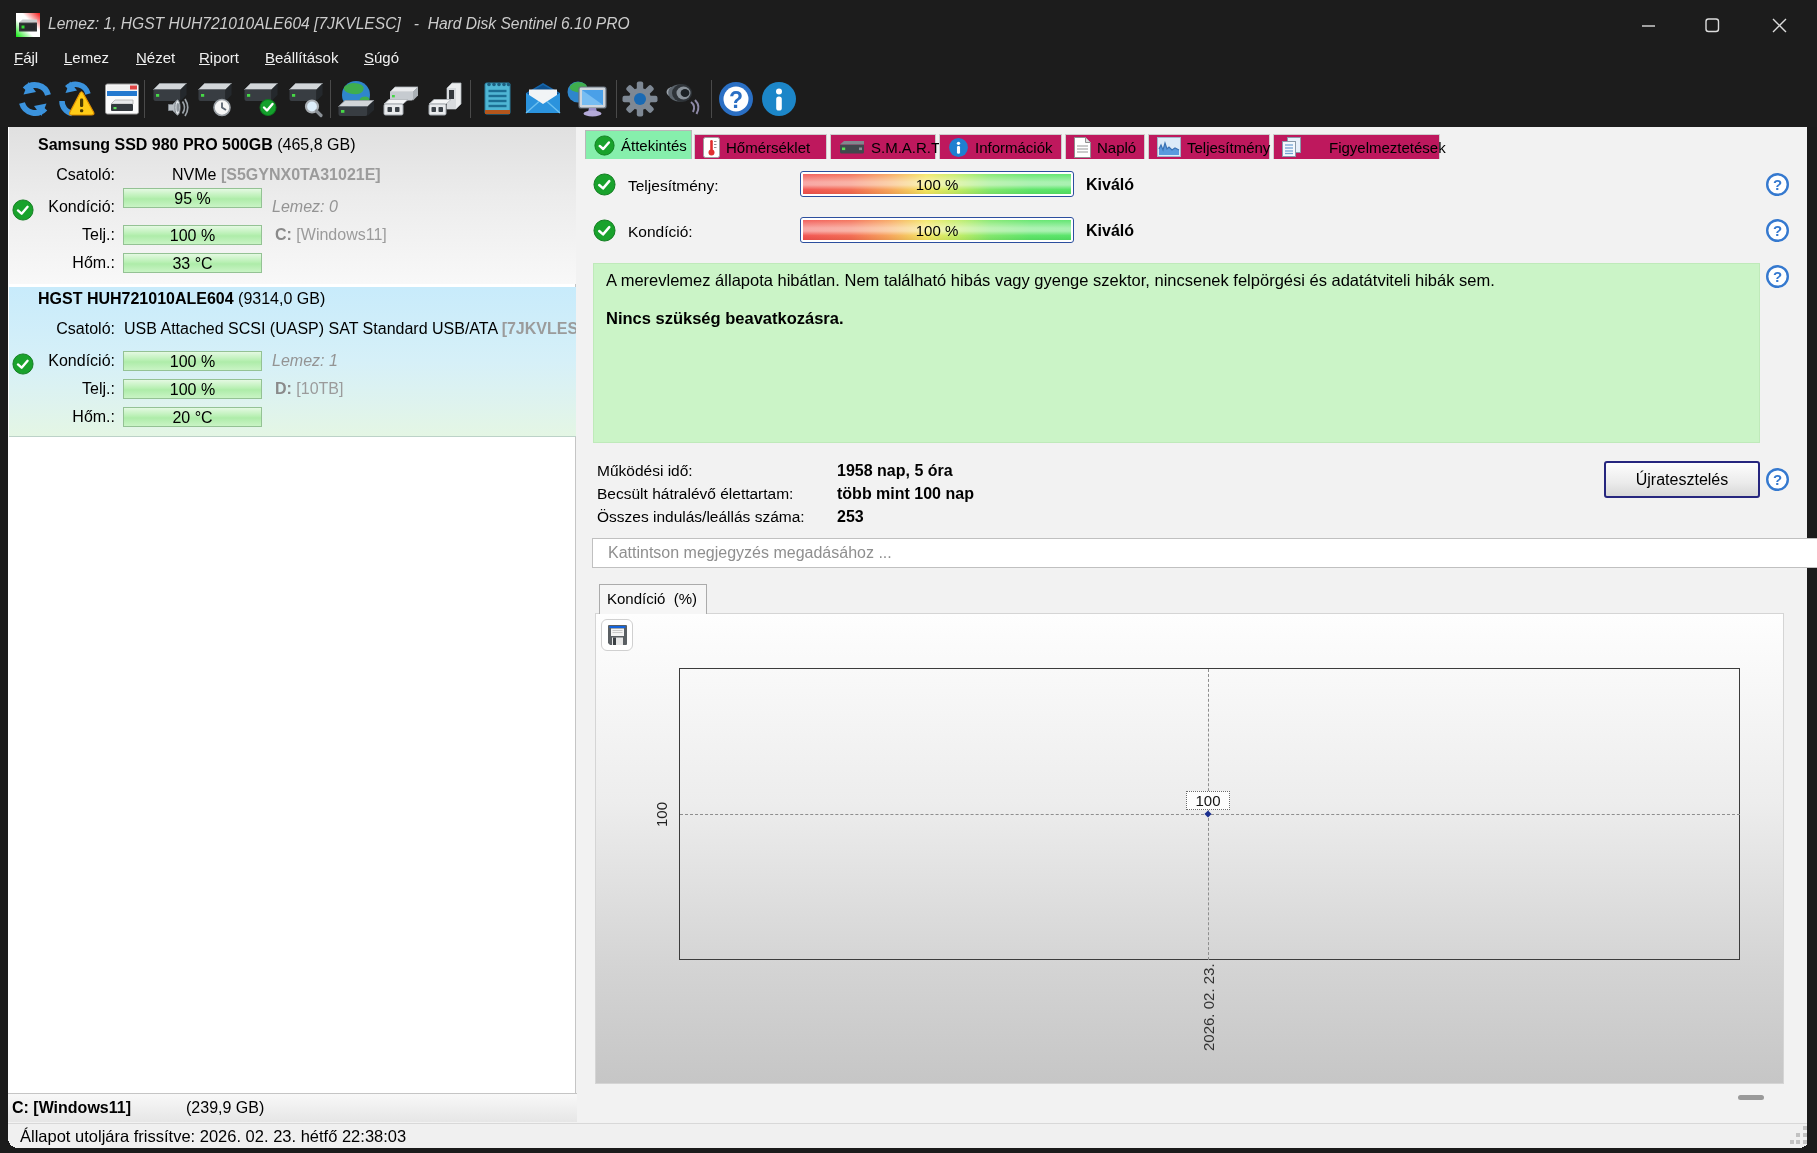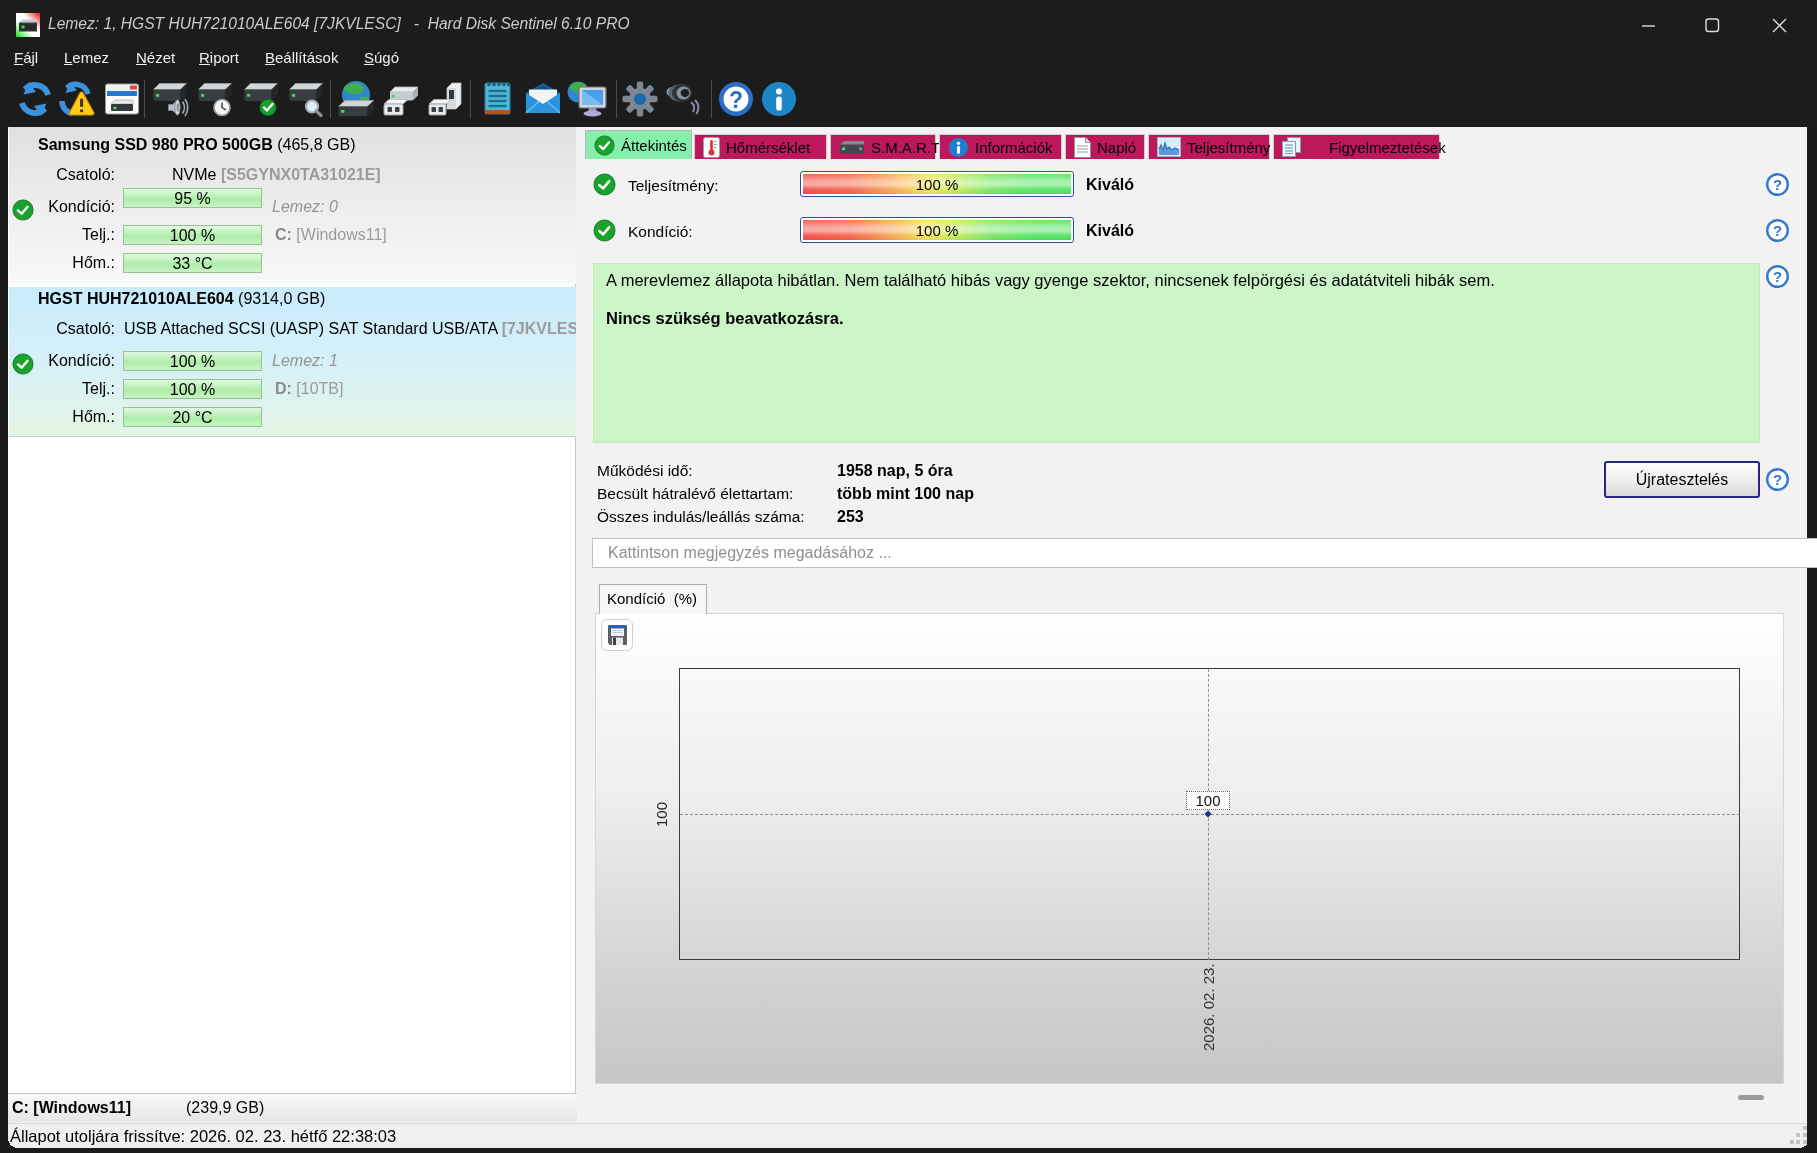--- a/index.html
+++ b/index.html
@@ -62,21 +62,21 @@
   .dash-h { position:absolute; left:84px; top:200px; width:1060px; height:0; border-top:1px dashed #8e8e8e; }
   .dash-v { position:absolute; left:612px; top:55px; width:0; height:291px; border-left:1px dashed #8e8e8e; }
 
   #lbl100-box { position:absolute; left:590px; top:177px; width:44px; height:19px; background:#fdfdfd;
      border:1px dotted #6b6b6b; text-align:center; font-size:15px; color:#111; line-height:17px; }
   .rot { position:absolute; transform:rotate(-90deg); transform-origin:left top; font-size:15px; color:#222; white-space:nowrap; }
 
   #lp-bottom { position:absolute; left:0px; top:966px; width:569px; height:29px; border-top:1px solid #c5c5c5;
      background:linear-gradient(180deg,#f8f8f8,#e6e6e6); }
   #statusbar { position:absolute; left:0px; top:996px; width:1799px; height:25px; background:#f0f0f0; border-top:1px solid #d8d8d8;
-     font-size:16.5px; color:#000; line-height:24px; padding-left:2px; }
+     font-size:16.5px; color:#000; line-height:24px; padding-left:12px; }
 </style>
 </head>
 <body>
 <div id="win">
 
   <div id="titlebar">
     <svg class="abs" style="left:16px; top:13px;" width="24" height="24" viewBox="0 0 24 24">
       <defs>
         <linearGradient id="logog" x1="1" y1="0" x2="0" y2="1">
           <stop offset="0" stop-color="#f51515"></stop>

